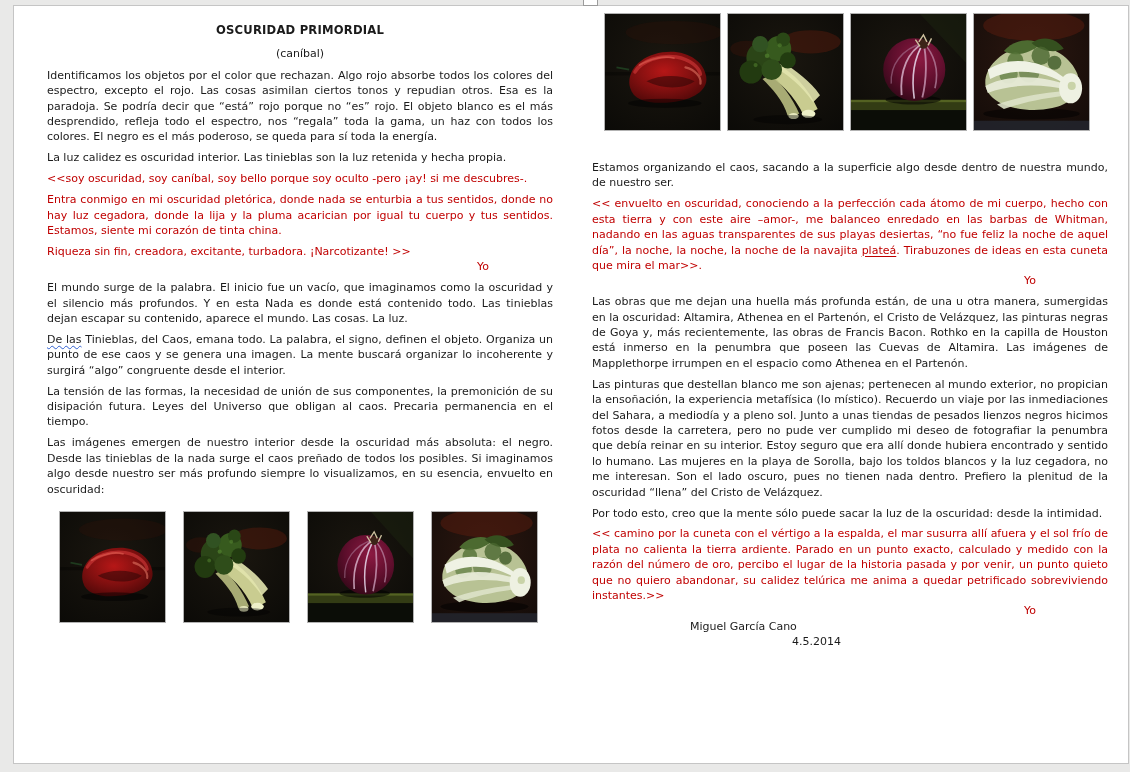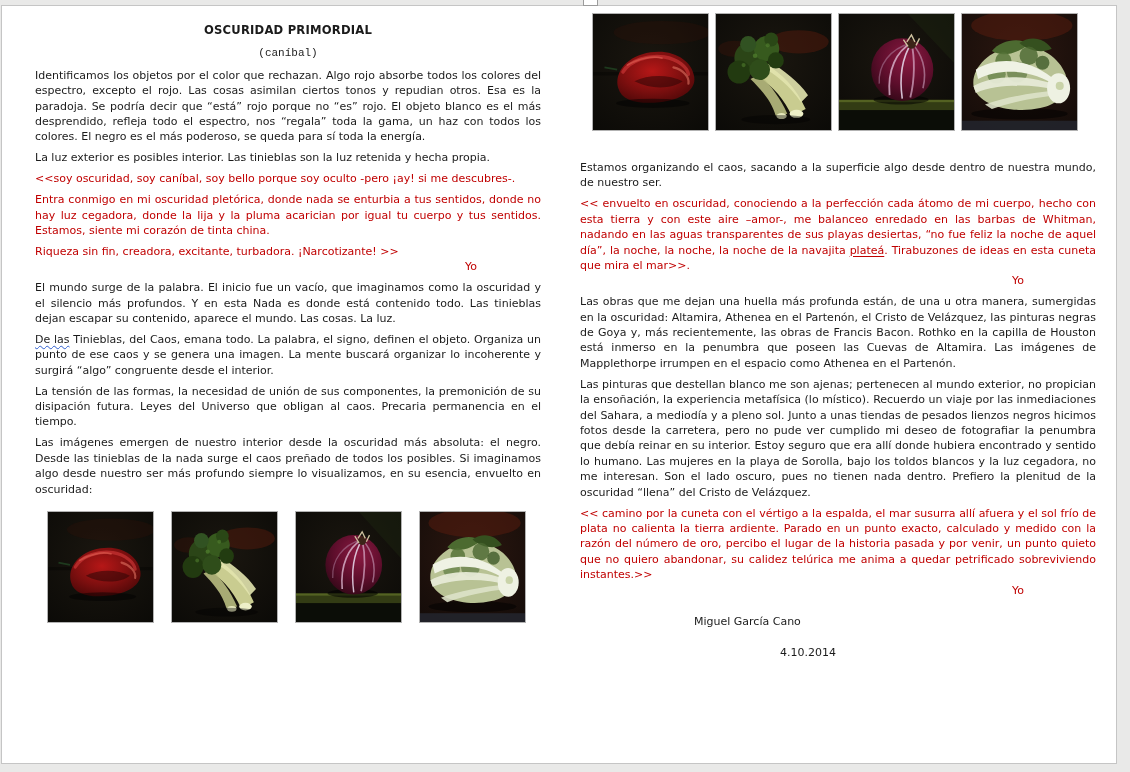--- a/index.html
+++ b/index.html
@@ -2,46 +2,46 @@
 <html><head>
 <meta charset="utf-8">
 <style>
   html,body{margin:0;padding:0;}
   body{
     width:1130px;height:772px;overflow:hidden;position:relative;
     background:#e9e9e8;
     font-family:"DejaVu Sans","Liberation Sans",sans-serif;
   }
   .paper{
-    position:absolute;left:1px;top:5px;width:1116px;height:759px;
+    position:absolute;left:13px;top:5px;width:1116px;height:759px;
     background:#ffffff;border:1px solid #c5c5c5;box-sizing:border-box;
   }
   .page-marker{
     position:absolute;left:583px;top:0;width:15px;height:6px;
     background:#fff;border:1px solid #9c9c9c;border-top:none;z-index:5;box-sizing:border-box;
   }
   .col{
     position:absolute;color:#1b1b1b;font-size:11px;line-height:15.4px;
     text-align:justify;
   }
   .col-left{left:33px;top:17px;width:506px;}
   .col-right{left:578px;top:7px;width:516px;}
   .doc-title{
     font-weight:bold;font-size:11.6px;text-align:center;margin:0 0 8px 0;
     letter-spacing:.2px;line-height:15.4px;
   }
-  .doc-subtitle{text-align:center;margin:0 0 6px 0;line-height:15.4px;font-family:Liberation Mono, monospace;}
+  .doc-subtitle{text-align:center;margin:0 0 6px 0;line-height:15.4px;}
   p{margin:0 0 5.5px 0;}
   p.tight{margin-bottom:0;}
   .red{color:#c00000;}
   .yo{text-align:right;margin:0 0 5.5px 0;}
   .col-left .yo{padding-right:64px;}
   .col-right .yo{padding-right:72px;}
   .yo.last{margin-bottom:0;}
-  .sig{text-align:left;padding-left:98px;margin:16px;}
+  .sig{text-align:left;padding-left:98px;margin:0;}
   .date{text-align:left;padding-left:200px;margin:0;}
   .wavy-blue{
     text-decoration-line:underline;text-decoration-style:wavy;
     text-decoration-color:#2f5fd0;text-decoration-thickness:1px;text-underline-offset:2px;
   }
   .wavy-red{
     text-decoration-line:underline;text-decoration-style:wavy;
     text-decoration-color:#e02020;text-decoration-thickness:1px;text-underline-offset:2px;text-decoration:underline;
   }
   .img-row{display:flex;}
@@ -153,21 +153,21 @@
 
 <div class="page-marker"></div>
 
 <div class="paper">
 
   <div class="col col-left">
     <div class="doc-title">OSCURIDAD PRIMORDIAL</div>
     <div class="doc-subtitle">(caníbal)</div>
 
     <p>Identificamos los objetos por el color que rechazan. Algo rojo absorbe todos los colores del espectro, excepto el rojo. Las cosas asimilan ciertos tonos y repudian otros. Esa es la paradoja. Se podría decir que “está” rojo porque no “es” rojo. El objeto blanco es el más desprendido, refleja todo el espectro, nos “regala” toda la gama, un haz con todos los colores. El negro es el más poderoso, se queda para sí toda la energía.</p>
-    <p>La luz exterior es posibles interior. Las tinieblas son la luz retenida y hecha propia.</p>
+    <p>La luz calidez es oscuridad interior. Las tinieblas son la luz retenida y hecha propia.</p>
     <p class="red">&lt;&lt;soy oscuridad, soy caníbal, soy bello porque soy oculto -pero ¡ay! si me descubres-.</p>
     <p class="red">Entra conmigo en mi oscuridad pletórica, donde nada se enturbia a tus sentidos, donde no hay luz cegadora, donde la lija y la pluma acarician por igual tu cuerpo y tus sentidos. Estamos, siente mi corazón de tinta china.</p>
     <p class="red tight">Riqueza sin fin, creadora, excitante, turbadora. ¡Narcotizante! &gt;&gt;</p>
     <div class="red yo">Yo</div>
     <p>El mundo surge de la palabra. El inicio fue un vacío, que imaginamos como la oscuridad y el silencio más profundos. Y en esta Nada es donde está contenido todo. Las tinieblas dejan escapar su contenido, aparece el mundo. Las cosas. La luz.</p>
     <p><span class="wavy-blue">De las</span><span> Tinieblas, del Caos, emana todo. La palabra, el signo, definen el objeto. Organiza un punto de ese caos y se genera una imagen. La mente buscará organizar lo incoherente y surgirá “algo” congruente desde el interior.</span></p>
     <p>La tensión de las formas, la necesidad de unión de sus componentes, la premonición de su disipación futura. Leyes del Universo que obligan al caos. Precaria permanencia en el tiempo.</p>
     <p>Las imágenes emergen de nuestro interior desde la oscuridad más absoluta: el negro. Desde las tinieblas de la nada surge el caos preñado de todos los posibles. Si imaginamos algo desde nuestro ser más profundo siempre lo visualizamos, en su esencia, envuelto en oscuridad:</p>
 
     <div class="img-row row-bottom">
@@ -216,19 +216,20 @@
             <use href="#sym-cabbage"></use>
           </svg>
         </div>
     </div>
 
     <p>Estamos organizando el caos, sacando a la superficie algo desde dentro de nuestra mundo, de nuestro ser.</p>
     <p class="red tight"><span>&lt;&lt; envuelto en oscuridad, conociendo a la perfección cada átomo de mi cuerpo, hecho con esta tierra y con este aire –amor-, me balanceo enredado en las barbas de Whitman, nadando en las aguas transparentes de sus playas desiertas, “no fue feliz la noche de aquel día”, la noche, la noche, la noche de la navajita </span><span class="wavy-red">plateá</span><span>. Tirabuzones de ideas en esta cuneta que mira el mar&gt;&gt;.</span></p>
     <div class="red yo">Yo</div>
     <p>Las obras que me dejan una huella más profunda están, de una u otra manera, sumergidas en la oscuridad: Altamira, Athenea en el Partenón, el Cristo de Velázquez, las pinturas negras de Goya y, más recientemente, las obras de Francis Bacon. Rothko en la capilla de Houston está inmerso en la penumbra que poseen las Cuevas de Altamira. Las imágenes de Mapplethorpe irrumpen en el espacio como Athenea en el Partenón.</p>
     <p>Las pinturas que destellan blanco me son ajenas; pertenecen al mundo exterior, no propician la ensoñación, la experiencia metafísica (lo místico). Recuerdo un viaje por las inmediaciones del Sahara, a mediodía y a pleno sol. Junto a unas tiendas de pesados lienzos negros hicimos fotos desde la carretera, pero no pude ver cumplido mi deseo de fotografiar la penumbra que debía reinar en su interior. Estoy seguro que era allí donde hubiera encontrado y sentido lo humano. Las mujeres en la playa de Sorolla, bajo los toldos blancos y la luz cegadora, no me interesan. Son el lado oscuro, pues no tienen nada dentro. Prefiero la plenitud de la oscuridad “llena” del Cristo de Velázquez.</p>
+    <p>Por todo esto, creo que la mente sólo puede sacar la luz de la oscuridad: desde la intimidad.</p>
     <p class="red tight">&lt;&lt; camino por la cuneta con el vértigo a la espalda, el mar susurra allí afuera y el sol frío de plata no calienta la tierra ardiente. Parado en un punto exacto, calculado y medido con la razón del número de oro, percibo el lugar de la historia pasada y por venir, un punto quieto que no quiero abandonar, su calidez telúrica me anima a quedar petrificado sobreviviendo instantes.&gt;&gt;</p>
     <div class="red yo last">Yo</div>
     <div class="sig">Miguel García Cano</div>
-    <div class="date">4.10.2014</div>
+    <div class="date">4.5.2014</div>
   </div>
 
 </div>
 
 </body></html>

